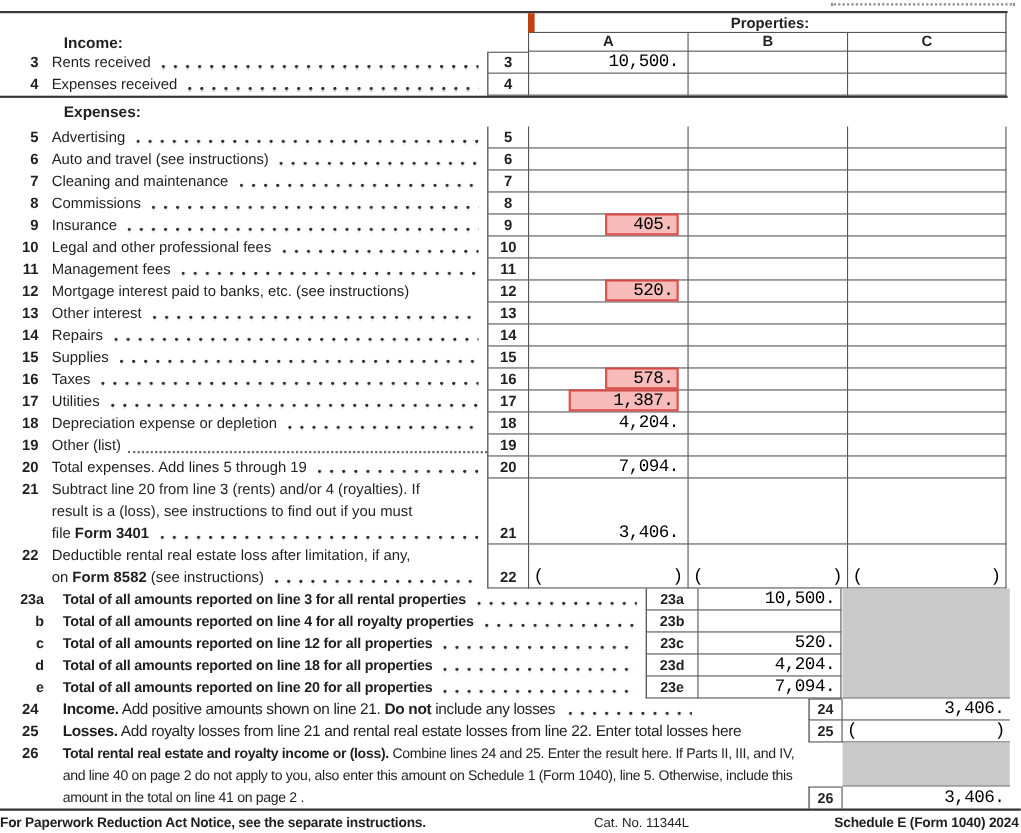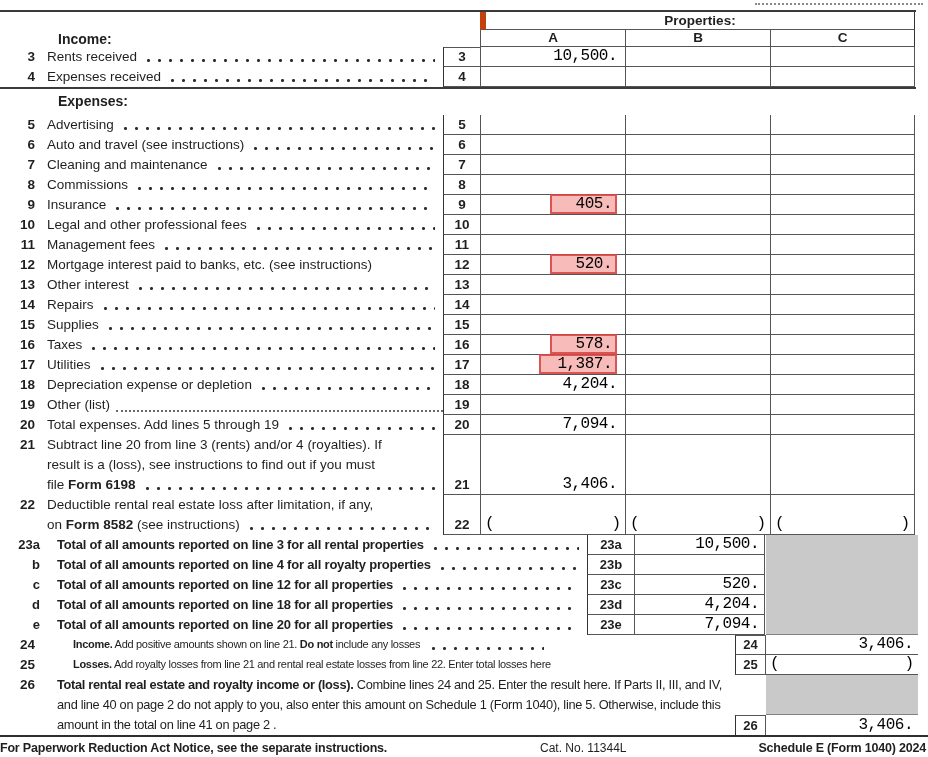--- a/index.html
+++ b/index.html
@@ -37,21 +37,21 @@
   .cell { width: 145px; flex: none; border-left: 1px solid #555; border-bottom: 1px solid #555;
           display: flex; align-items: flex-end; }
   .cc { border-right: 1px solid #555; }
 
   .val { display: block; width: 100%; text-align: right; padding-right: 8px;
          font-family: "Liberation Mono", "DejaVu Sans Mono", monospace;
          font-size: 16px; line-height: 19px; color: #000; letter-spacing: -0.5px; }
   .hl { display: inline-block; background: rgba(240, 120, 115, 0.50);
         border: 2px solid rgba(213, 66, 64, 0.85);
         padding: 0 3px 0 24px; line-height: 16px; margin-bottom: -1px; }
-  .hl.wide { padding-left: 16px; }
+  .hl.wide { padding-left: 38px; }
 
   .pcell { justify-content: space-between; font-family: "Liberation Mono", "DejaVu Sans Mono", monospace;
            font-size: 16px; line-height: 19px; color: #000; }
   .pp { padding: 0 4px; }
 
   
   .lblcol { width: 443px; overflow: hidden; }
   .lline { display: flex; height: 20px; align-items: flex-start; }
 
   
@@ -83,21 +83,21 @@
           border-bottom: 1px solid #555; font-weight: bold; font-size: 13px;
           display: flex; align-items: flex-end; justify-content: center; line-height: 18px; }
   .v23 { width: 130px; flex: none; border-bottom: 1px solid #555; border-right: 1px solid #555;
          display: flex; align-items: flex-end; }
   .v23 .val { padding-right: 5px; }
   .gray23 { position: absolute; left: 766px; top: 0; width: 152px; height: 100%;
             background: #c9c9c9; border-bottom: 1px solid #828282; }
 
   
   .lbl24 { width: 735px; display: flex; overflow: hidden; }
-  .lt24 { margin-left: 38px; font-size: 11px; letter-spacing: -0.3px; line-height: 19px; white-space: nowrap; }
+  .lt24 { margin-left: 22px; font-size: 14px; letter-spacing: -0.3px; line-height: 19px; white-space: nowrap; }
   .dots24 { flex: none; width: 112px; align-self: flex-end; height: 4px; margin: 0 0 4px 12px;
           background-image: radial-gradient(circle at 1.5px 1.5px, #2d2d2d 1.25px, transparent 1.7px);
           background-size: 11px 4px; background-repeat: repeat-x; }
   .nb24 { width: 30px; flex: none; border-left: 1px solid #333; border-bottom: 1px solid #555;
           font-weight: bold; font-size: 13px; display: flex; align-items: flex-end;
           justify-content: center; line-height: 18px; }
   .v24 { width: 153px; flex: none; border-left: 1px solid #555; border-bottom: 1px solid #555;
          display: flex; align-items: flex-end; }
   .v24 .val { padding-right: 5px; }
   .lt26 { margin-left: 22px; font-size: 12.8px; letter-spacing: -0.3px; line-height: 20px; white-space: normal; }
@@ -429,21 +429,21 @@
       <div class="lline">
           <span class="ln">21</span>
           <span class="lt">Subtract line 20 from line 3 (rents) and/or 4 (royalties). If</span>
         </div>
       <div class="lline">
           <span class="ln"></span>
           <span class="lt">result is a (loss), see instructions to find out if you must</span>
         </div>
       <div class="lline">
           <span class="ln"></span>
-          <span class="lt"><span>file </span><b>Form 6198</b></span>
+          <span class="lt"><span>file </span><b>Form 3401</b></span>
           <span class="dots"></span>
         </div>
     </div>
     <div class="nb">
         <span>21</span>
       </div>
     <div class="cell">
         <span class="val">3,406.</span>
       </div>
     <div class="cell"></div>

